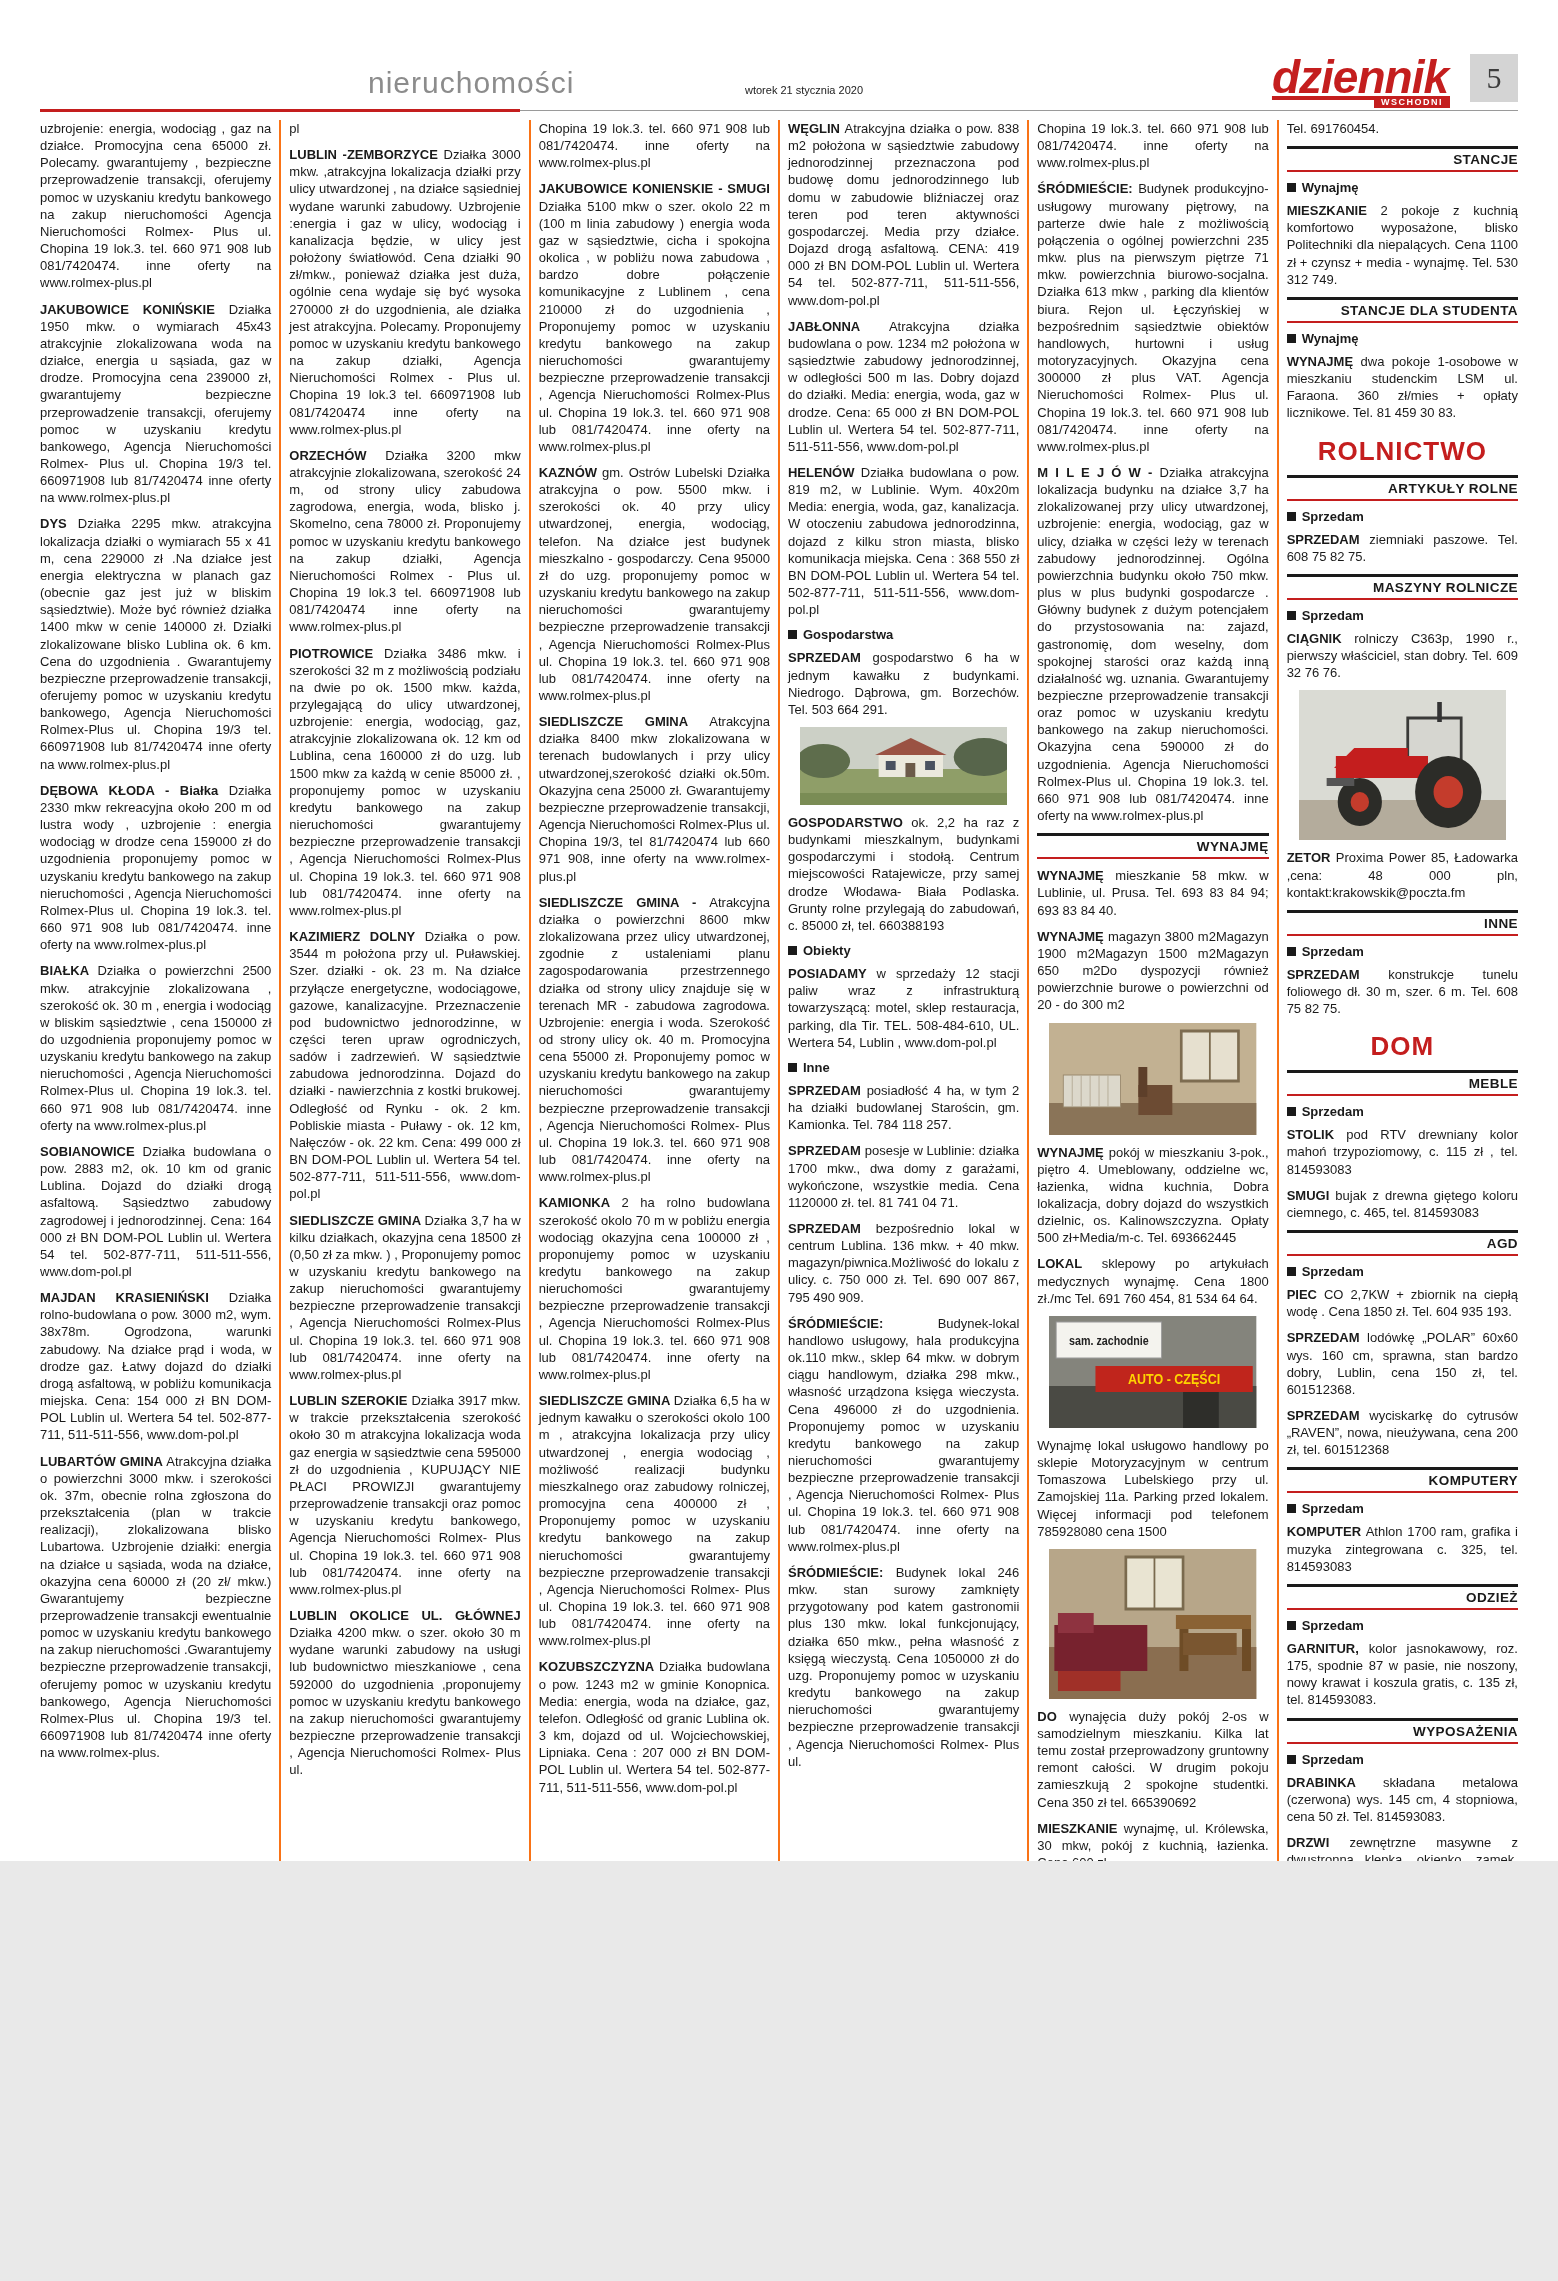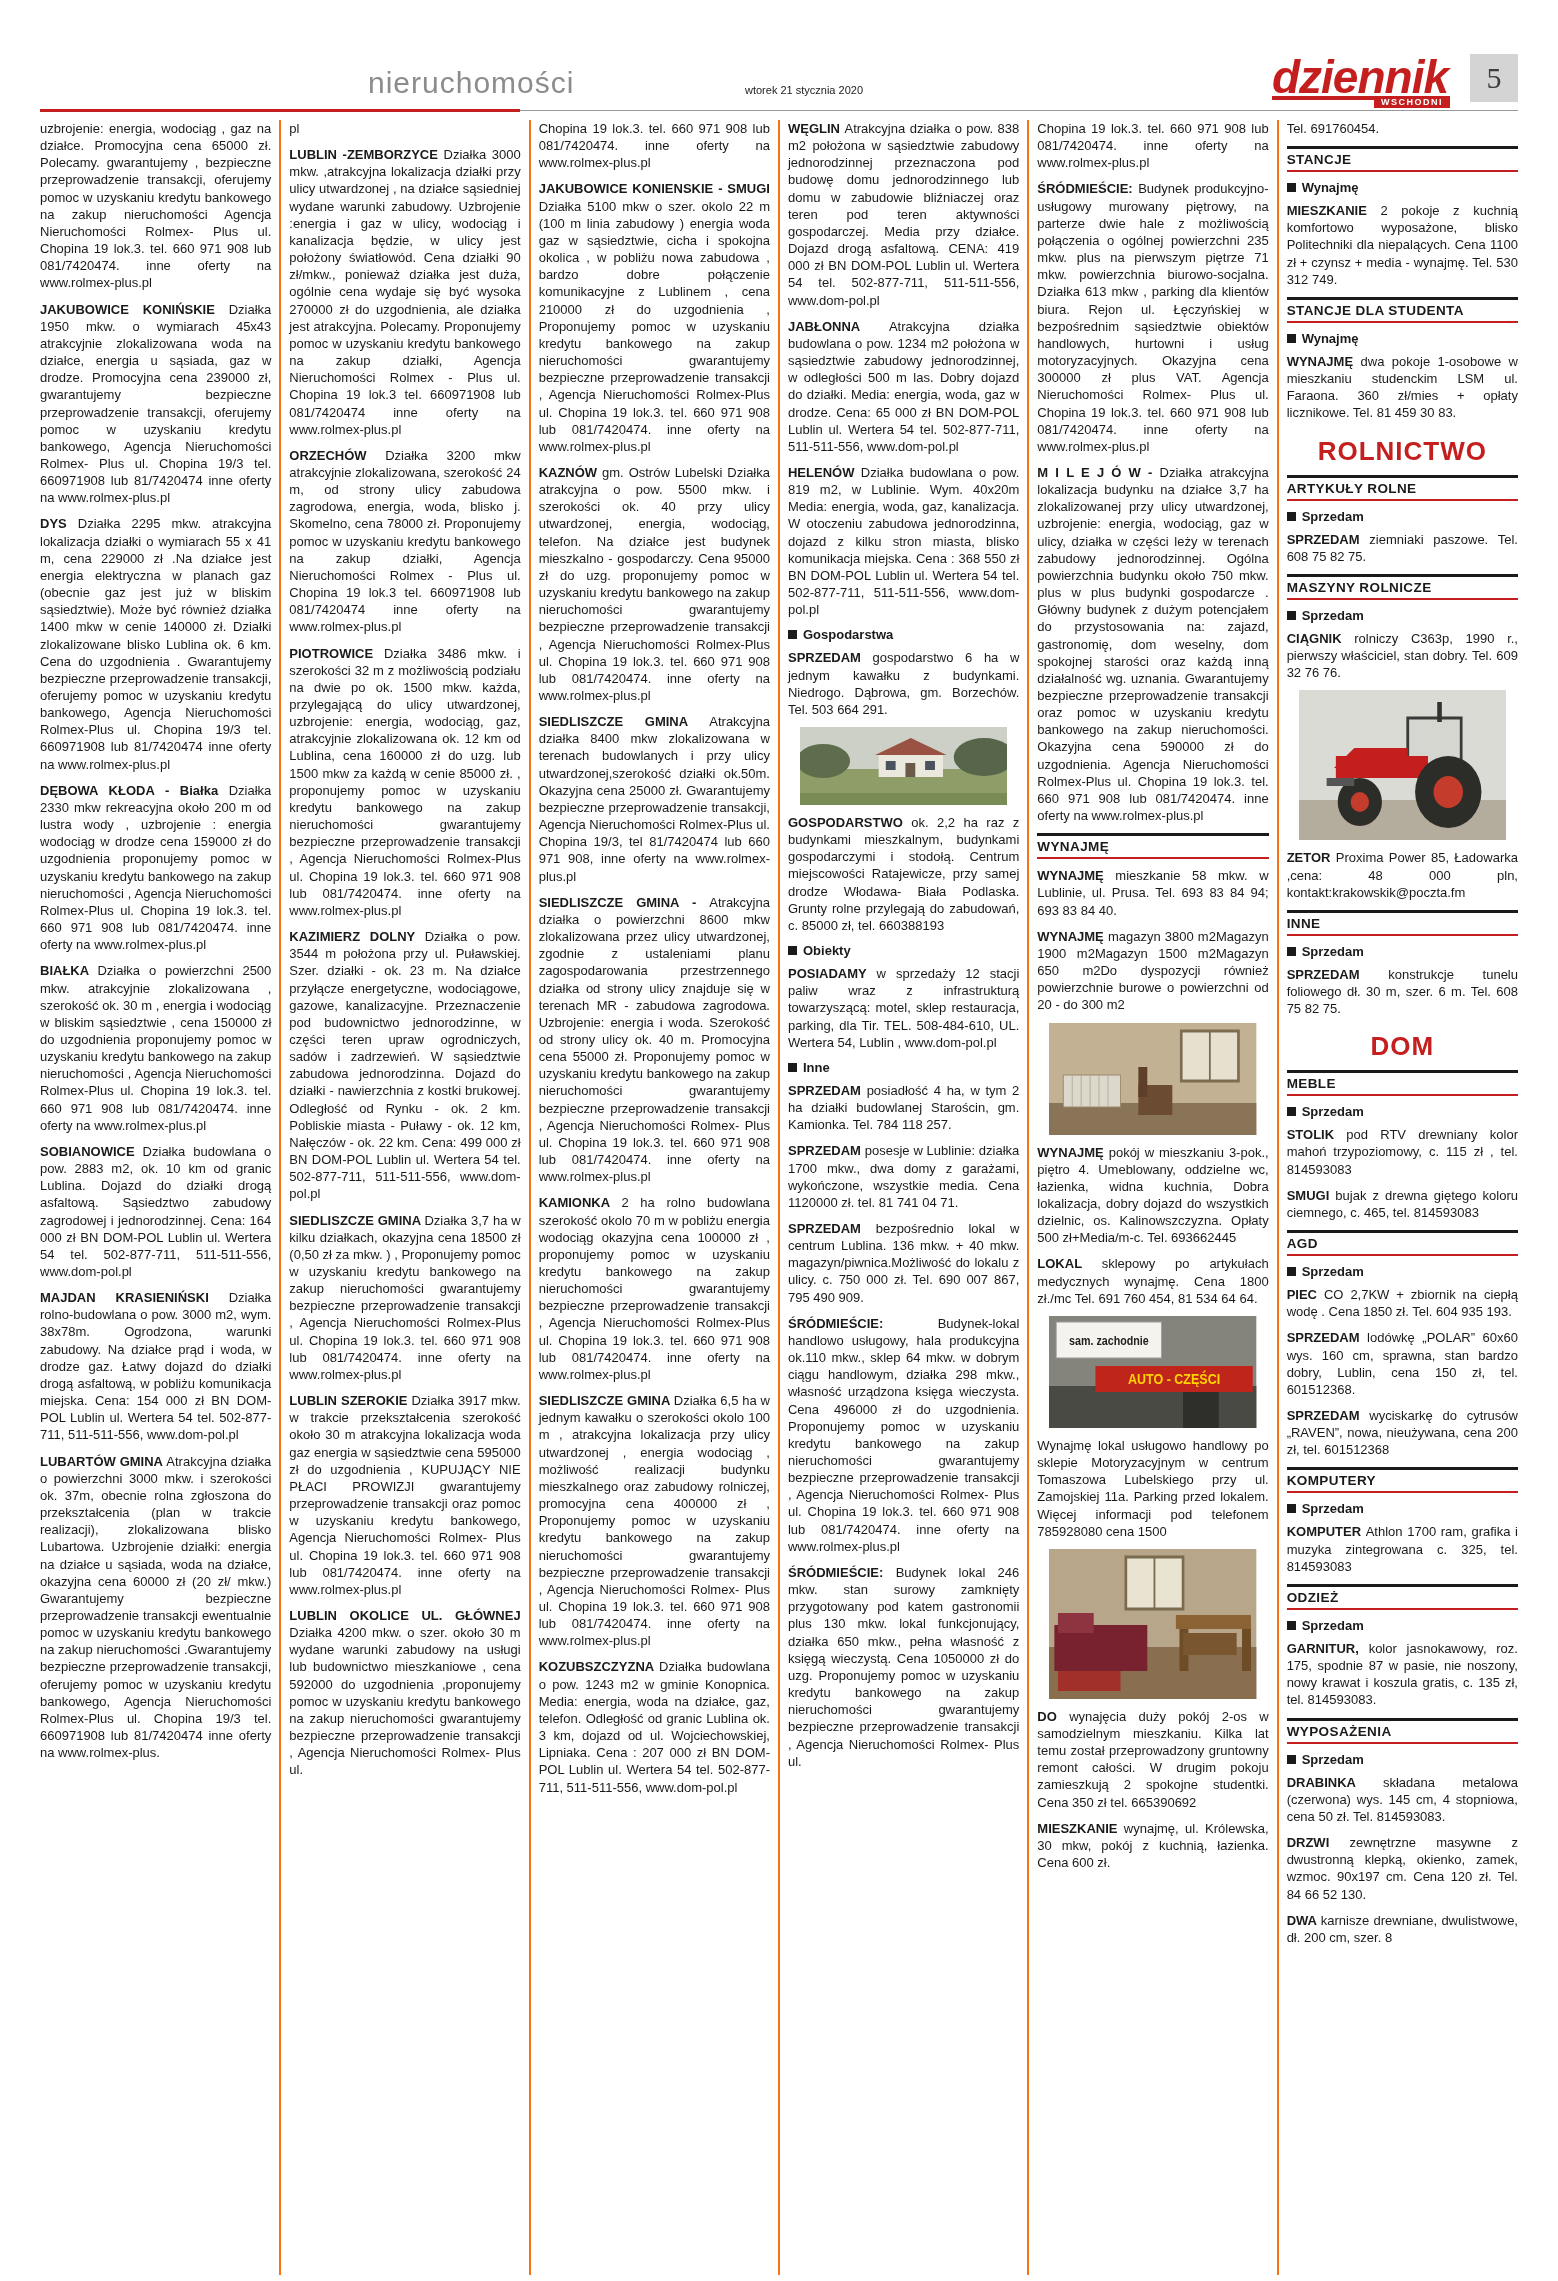--- a/index.html
+++ b/index.html
@@ -1,38 +1,38 @@
 <!DOCTYPE html>
 <html lang="pl"><head>
 <meta charset="utf-8">
 <style>
   * { margin:0; padding:0; box-sizing:border-box; }
   body { background:#e9e9e9; }
-  .page { width:1558px; height:2281px; background:#fff; position:relative;
+  .page { width:1558px; height:1861px; background:#fff; position:relative;
           font-family:"Liberation Sans", sans-serif; color:#1a1a1a; overflow:hidden; margin:0 auto; }
   .masthead { position:relative; height:112px; margin:0 40px; }
   .section-title { position:absolute; left:328px; bottom:12px; font-size:30px; color:#8c8c8c; letter-spacing:1px; }
   .date { position:absolute; left:705px; bottom:16px; font-size:11px; color:#222; }
   .rule-red { position:absolute; left:0; bottom:0; width:480px; height:3px; background:#c41e1e; }
   .rule-gray { position:absolute; left:480px; right:0; bottom:1px; height:1px; background:#9a9a9a; }
   .logo { position:absolute; right:70px; bottom:8px; }
   .logo-main { font-size:46px; font-weight:bold; font-style:italic; color:#c41e1e; letter-spacing:-1px;text-decoration:underline; }
   .logo-sub { position:absolute; right:-2px; bottom:-4px; background:#c41e1e; color:#fff; font-size:9px;
               font-weight:bold; padding:1px 7px; letter-spacing:1.5px; }
   .pageno { position:absolute; right:0; bottom:10px; width:48px; height:48px; background:#d4d4d4; color:#3d3d3d;
             font-size:30px; display:flex; align-items:center; justify-content:center; font-family:"Liberation Serif", serif; }
   .columns { display:flex; margin:8px 40px 0; height:2155px; overflow:hidden; }
   .col { flex:1 1 0; min-width:0; padding:0 8px; overflow:hidden; }
   .col + .col { border-left:2px solid #f97316; }
   .col:first-child { padding-left:0; }
   .col:last-child { padding-right:0; }
   .ad { font-size:13px; line-height:1.32; text-align:justify; margin-bottom:9px; }
   .lead { font-weight:bold; }
   .cat { border-top:3px solid #1a1a1a; border-bottom:2px solid #c41e1e; font-weight:bold; font-size:13.5px;
-         padding:3px 0; margin:8px 0; letter-spacing:0.4px; }
+         padding:3px 0; margin:8px 0; letter-spacing:0.4px;text-align:right; }
   .banner { color:#c41e1e; font-weight:bold; font-size:26px; text-align:center; margin:14px 0 8px; letter-spacing:1px; }
   .sub { display:flex; align-items:center; font-weight:bold; font-size:13px; margin:5px 0 7px; }
   .sq { width:9px; height:9px; background:#1a1a1a; margin-right:6px; flex:0 0 auto; }
   .photo { margin:4px 12px 9px;text-align:right; }
   .photo svg { width:100%; height:100%; display:block; }
   .photo-farm { height:78px; }
   .photo-interior { height:112px; }
   .photo-shop { height:112px; }
   .photo-room { height:150px; }
   .photo-tractor { height:150px; }

